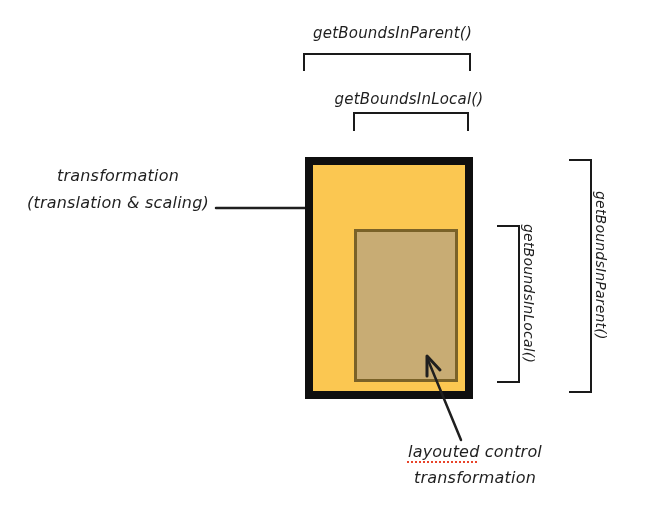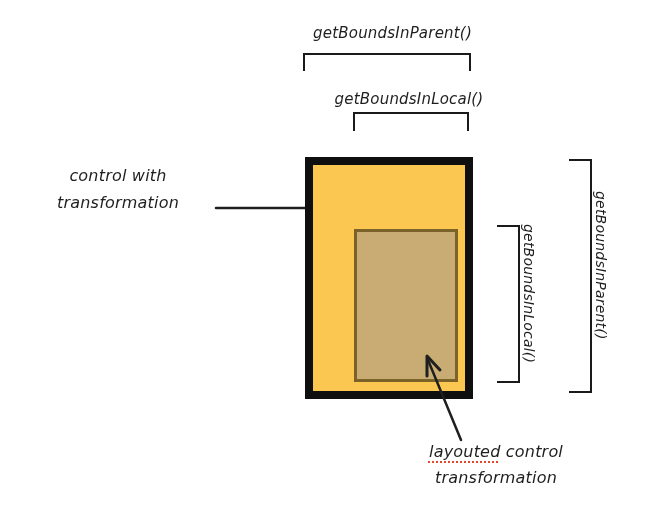--- a/index.html
+++ b/index.html
@@ -84,21 +84,21 @@
   .lbl-parent-right { left: 593px; top: 180px; height: 190px; }
 
   
   .arrow-svg { position: absolute; }
   .arrow1 { left: 213px; top: 185px; width: 126px; height: 24px; }
   .arrow2 { left: 415px; top: 338px; width: 60px; height: 96px; }
 
   
   .bottom-annotation {
     position: absolute;
-    left: 399px; top: 428px; width: 194px;
+    left: 378px; top: 428px; width: 194px;
     font-size: 16px;
     line-height: 26px;
     text-align: center;
   }
   .misspelled {
     text-decoration: underline dotted;
     text-decoration-thickness: 2px;
     text-underline-offset: 4px;
   }
 </style>
@@ -107,22 +107,22 @@
 
 <div class="canvas">
 
   <div class="top-label hand lbl-parent-top">getBoundsInParent()</div>
   <div class="bracket-down br-parent-top"></div>
 
   <div class="top-label hand lbl-local-top">getBoundsInLocal()</div>
   <div class="bracket-down br-local-top"></div>
 
   <div class="left-annotation hand">
-    <div>control with</div>
     <div>transformation</div>
+    <div>(translation &amp; scaling)</div>
   </div>
 
   <svg class="arrow-svg arrow1" viewBox="0 0 126 24">
     <line x1="3" y1="12" x2="106" y2="12" fill="none" stroke-width="2.5" stroke-linecap="round" stroke="#1f1f1f"></line>
     <polyline points="99,4 117,12 99,20" fill="none" stroke-width="3" stroke-linecap="round" stroke-linejoin="round" stroke="#1f1f1f"></polyline>
   </svg>
 
   <div class="outer-rect" style="background: rgb(251, 199, 81); border-color: rgb(15, 15, 15);"></div>
 
   <div class="inner-rect" style="background: rgb(200, 172, 116); border-color: rgb(122, 98, 40);"></div>

